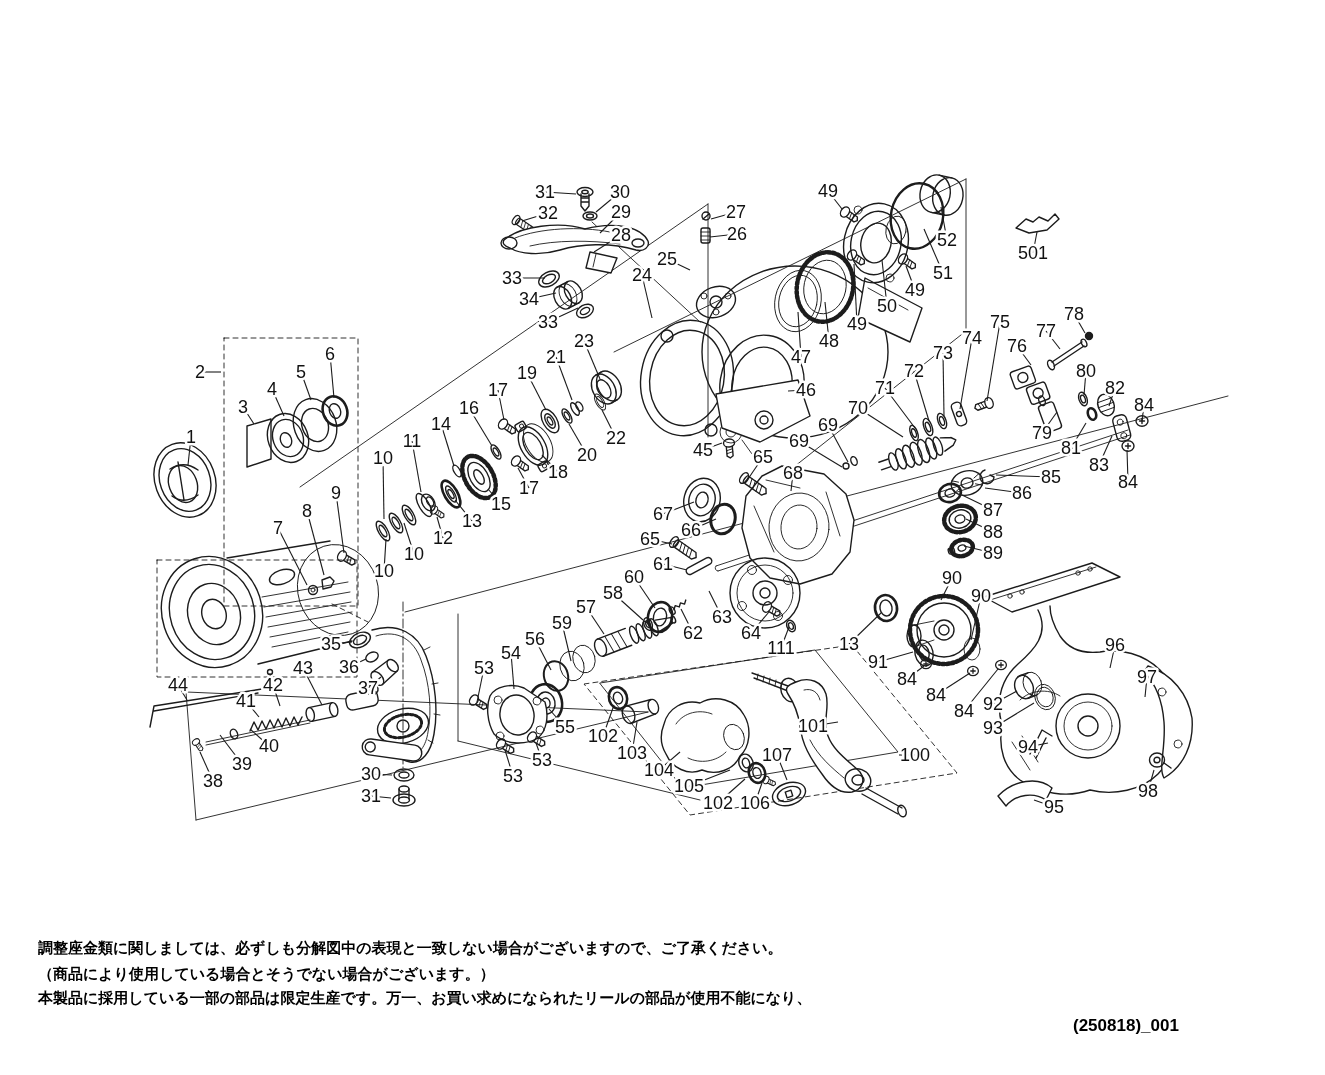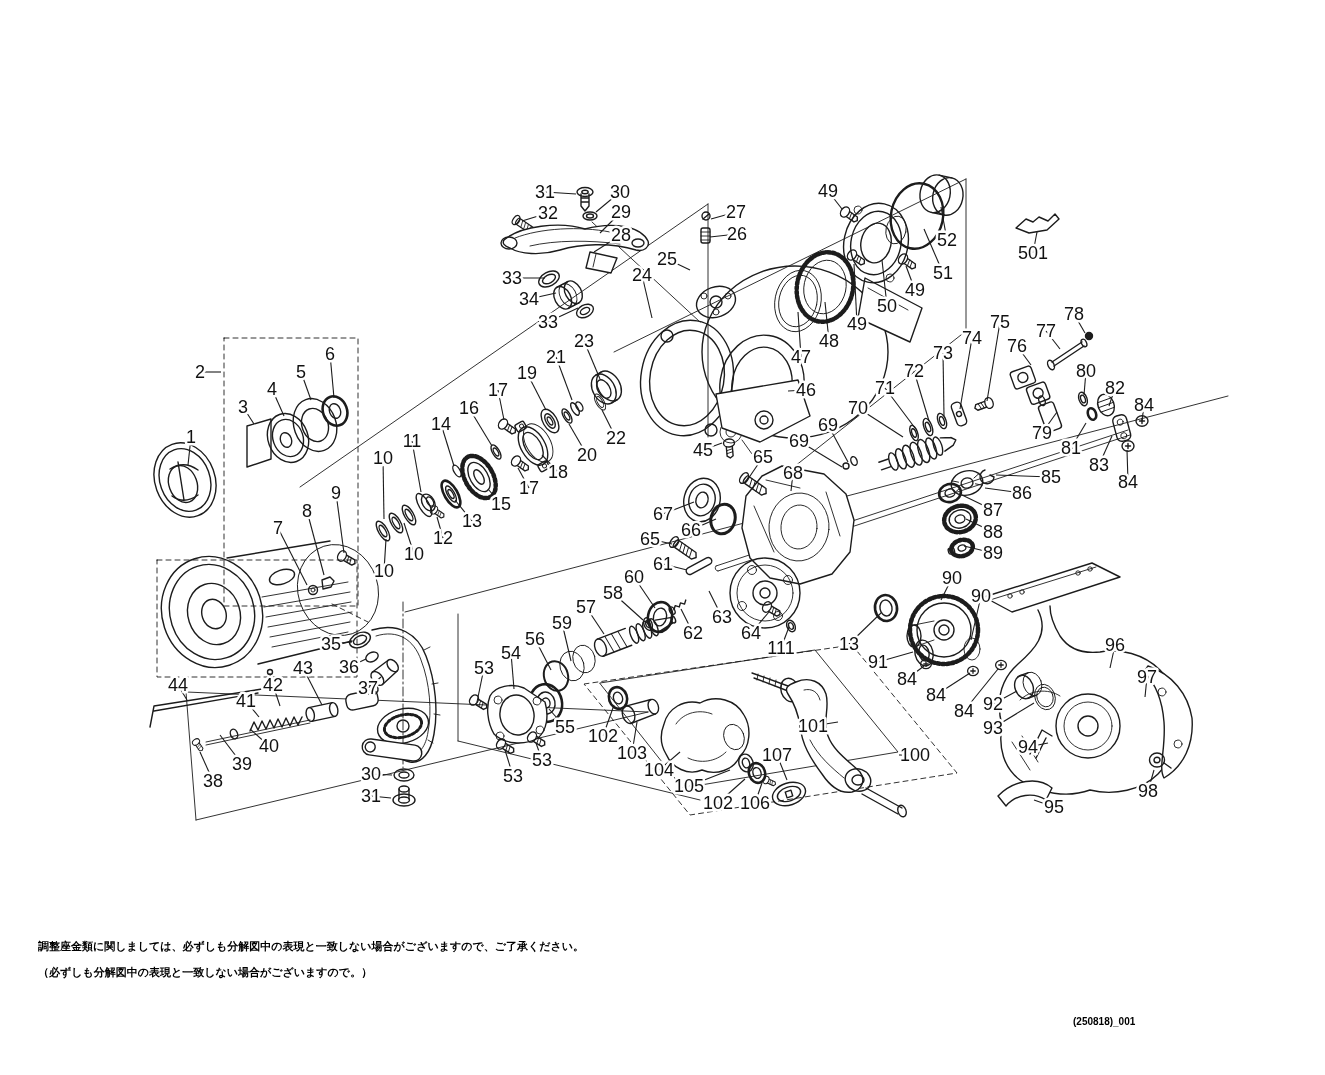--- a/index.html
+++ b/index.html
@@ -9,23 +9,23 @@
   .s{fill:none;stroke:#1c1c1c;stroke-width:1.4;stroke-linecap:round;stroke-linejoin:round;}
   .fw{fill:#fff;stroke:#1c1c1c;stroke-width:1.4;stroke-linejoin:round;}
   .thin{stroke-width:0.9;}
   .thick{stroke-width:2.6;}
   .dash{stroke-dasharray:5 4;}
   .dd{stroke-dasharray:9 3 2 3;}
   .teeth{stroke-dasharray:2.6 2.2;stroke-width:4.5;}
   .leader{stroke:#1c1c1c;stroke-width:1.1;fill:none;}
   .plabel{font:18px "Liberation Sans","DejaVu Sans",sans-serif;fill:#111;
           text-anchor:middle;paint-order:stroke;stroke:#ffffff;stroke-width:5px;stroke-linejoin:round;}
-  .note{position:absolute;left:38px;color:#000;font-size:11px;font-weight:600;white-space:nowrap;
+  .note{position:absolute;left:38px;color:#000;font-size:15px;font-weight:600;white-space:nowrap;
         font-family:"Liberation Sans","DejaVu Sans",sans-serif;}
-  .doccode{position:absolute;color:#000;font-size:10px;font-weight:600;
+  .doccode{position:absolute;color:#000;font-size:17px;font-weight:600;
         font-family:"Liberation Sans","DejaVu Sans",sans-serif;}
 </style>
 </head>
 <body>
 
 <div id="page">
 <svg width="1325" height="1075" viewBox="0 0 1325 1075">
   <defs>
     <g id="screwL" class="s">
       <ellipse cx="0" cy="0" rx="3.4" ry="6"></ellipse>
@@ -778,15 +778,16 @@
         <text x="632" y="759" class="plabel">103</text>
         <text x="659" y="776" class="plabel">104</text>
         <text x="689" y="792" class="plabel">105</text>
         <text x="718" y="809" class="plabel">102</text>
         <text x="755" y="809" class="plabel">106</text>
         <text x="777" y="761" class="plabel">107</text>
       </g>
 </svg>
 
 <div class="note" style="top:939px">調整座金類に関しましては、必ずしも分解図中の表現と一致しない場合がございますので、ご了承ください。</div>
-<div class="note" style="top:965px">（必ずしも分解図中の表現と一致しない場合がございますので。）</div>
+<div class="note" style="top:965px">（商品により使用している場合とそうでない場合がございます。）</div>
+<div class="note" style="top:989px">本製品に採用している一部の部品は限定生産です。万一、お買い求めになられたリールの部品が使用不能になり、</div>
 <div class="doccode" style="left:1073px;top:1016px">(250818)_001</div>
 </div>
 
 </body></html>

